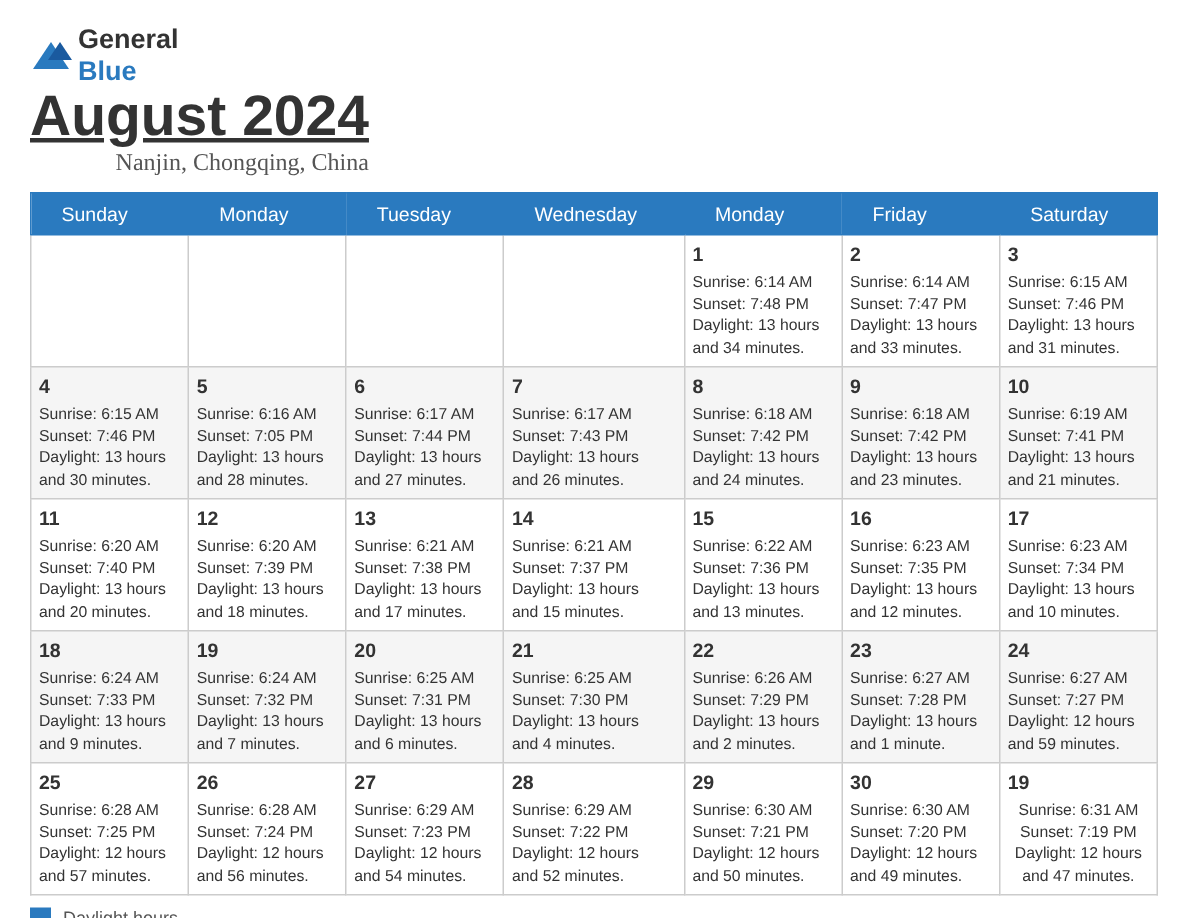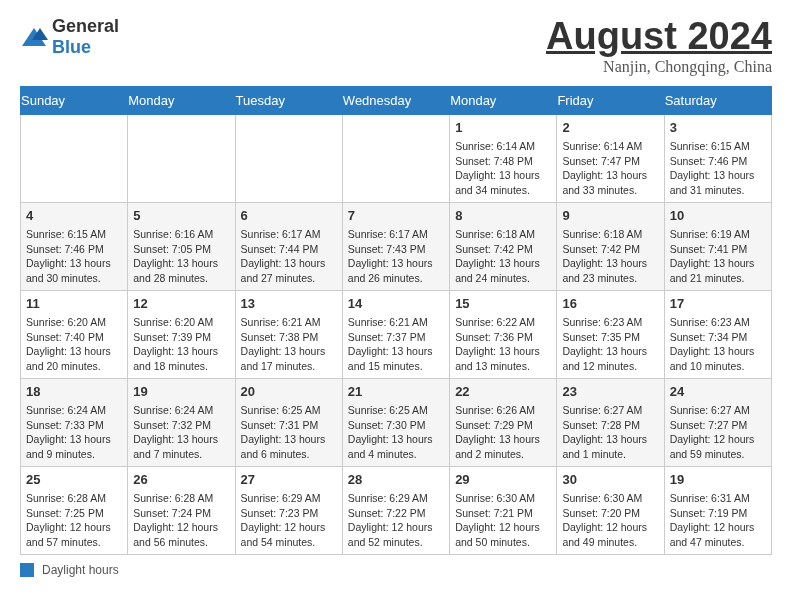--- a/index.html
+++ b/index.html
@@ -8,20 +8,21 @@
       background: #fff;
       width: 792px;
       min-height: 612px;
       padding: 16px 20px;
     }
     .header-area {
       display: flex;
       justify-content: space-between;
       align-items: flex-start;
       margin-bottom: 10px;
+      flex-direction: column;
     }
     .logo {
       display: flex;
       align-items: center;
       gap: 4px;
     }
     .logo-icon {
       width: 28px;
       height: 22px;
     }
@@ -41,21 +42,21 @@
       font-family: Liberation Serif, serif;
     }
     .calendar {
       width: 100%;
       border-collapse: collapse;
       font-size: 11px;
     }
     .calendar thead th {
       background: #2a7abf;
       color: #fff;
-      padding: 6px 0;
+      padding: 6px 20px;
       text-align: left;
       font-size: 13px;
       font-weight: normal;
       border: 1px solid #2a7abf;
     }
     .calendar tbody td {
       border: 1px solid #ccc;
       padding: 4px 5px;
       vertical-align: top;
       height: 88px;
@@ -345,21 +346,21 @@
         </td>
         <td>
           <span class="day-number">30</span>
           <div class="day-info" style="white-space: pre-line;">Sunrise: 6:30 AM
 Sunset: 7:20 PM
 Daylight: 12 hours
 and 49 minutes.</div>
         </td>
         <td>
           <span class="day-number">19</span>
-          <div class="day-info" style="white-space: pre-line;">Sunrise: 6:31 AM
+          <div class="day-info" style="white-space: pre-line; text-align: center;">Sunrise: 6:31 AM
 Sunset: 7:19 PM
 Daylight: 12 hours
 and 47 minutes.</div>
         </td>
       </tr>
     </tbody>
 </table>
 
 <div class="legend-area">
   <span class="legend-box"></span>

